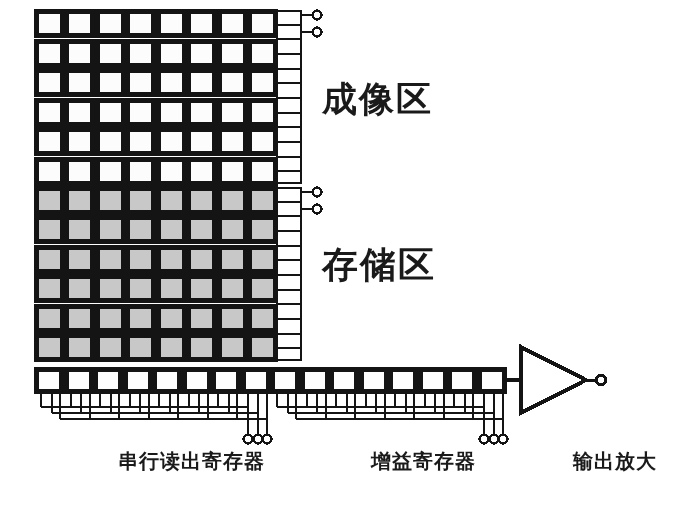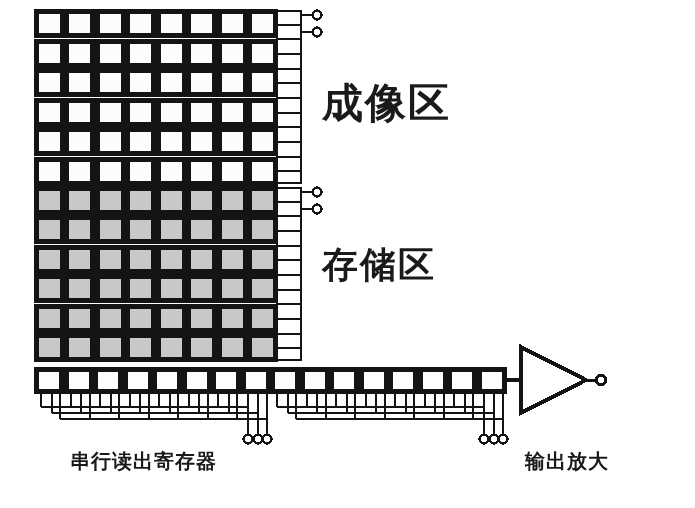--- a/index.html
+++ b/index.html
@@ -28,36 +28,37 @@
     position: absolute;
     font-family: "DejaVu Sans", "Liberation Sans", sans-serif;
     font-weight: 700;
     color: #1a1a1a;
     white-space: nowrap;
     letter-spacing: 2px;
   }
   .label-imaging {
     left: 322px;
     top: 76px;
-    font-size: 41px;
+    font-size: 35px;
   }
   .label-storage {
     left: 322px;
     top: 241px;
     font-size: 36px;
   }
   .bottom-label {
     position: absolute;
     font-family: "DejaVu Sans", "Liberation Sans", sans-serif;
     font-weight: 700;
     color: #1a1a1a;
     white-space: nowrap;
     font-size: 20px;
     letter-spacing: 1px;
     top: 448px;
+    margin-left: 48px;
   }
   .label-serial-register { left: 70px; }
   .label-gain-register   { left: 323px; }
   .label-output-amp      { left: 525px; }
 </style>
 </head>
 <body>
 
 <div id="stage">
 
@@ -322,16 +323,17 @@
     </g>
 
   </svg>
 
   <div class="region-label label-imaging">成像区</div>
 
   <div class="region-label label-storage">存储区</div>
 
   <div class="bottom-label label-serial-register">串行读出寄存器</div>
 
+  <div class="bottom-label label-gain-register">增益寄存器</div>
 
   <div class="bottom-label label-output-amp">输出放大</div>
 
 </div>
 
 </body></html>

